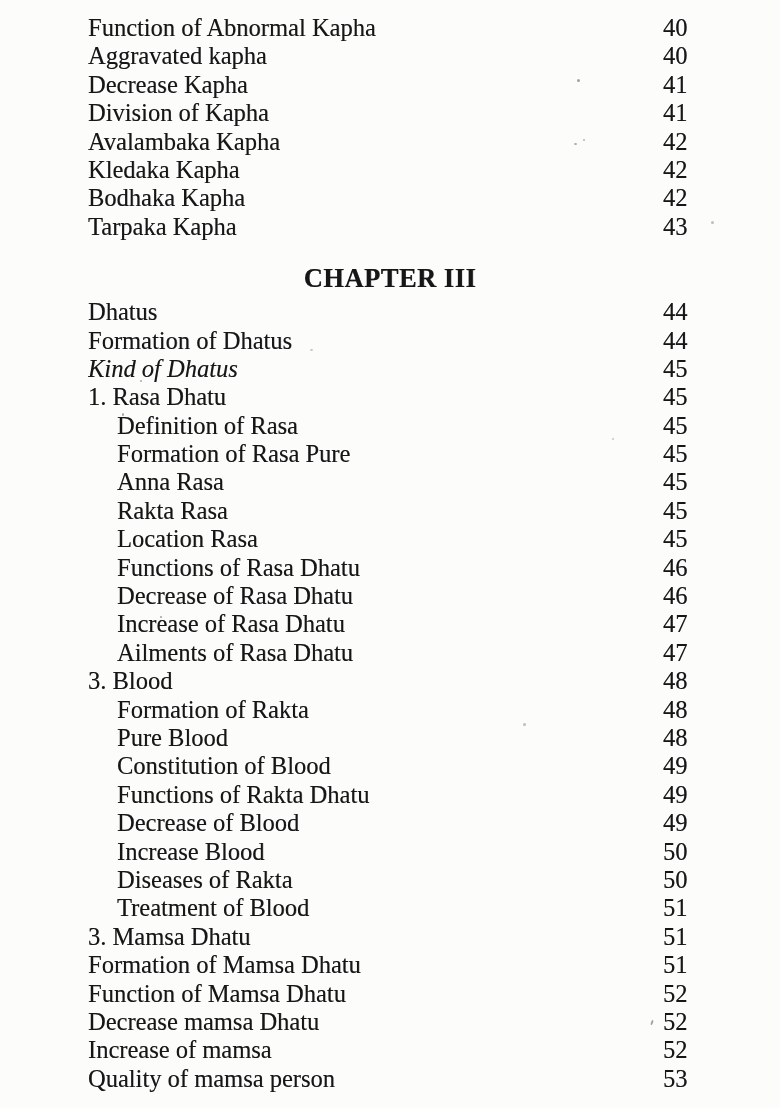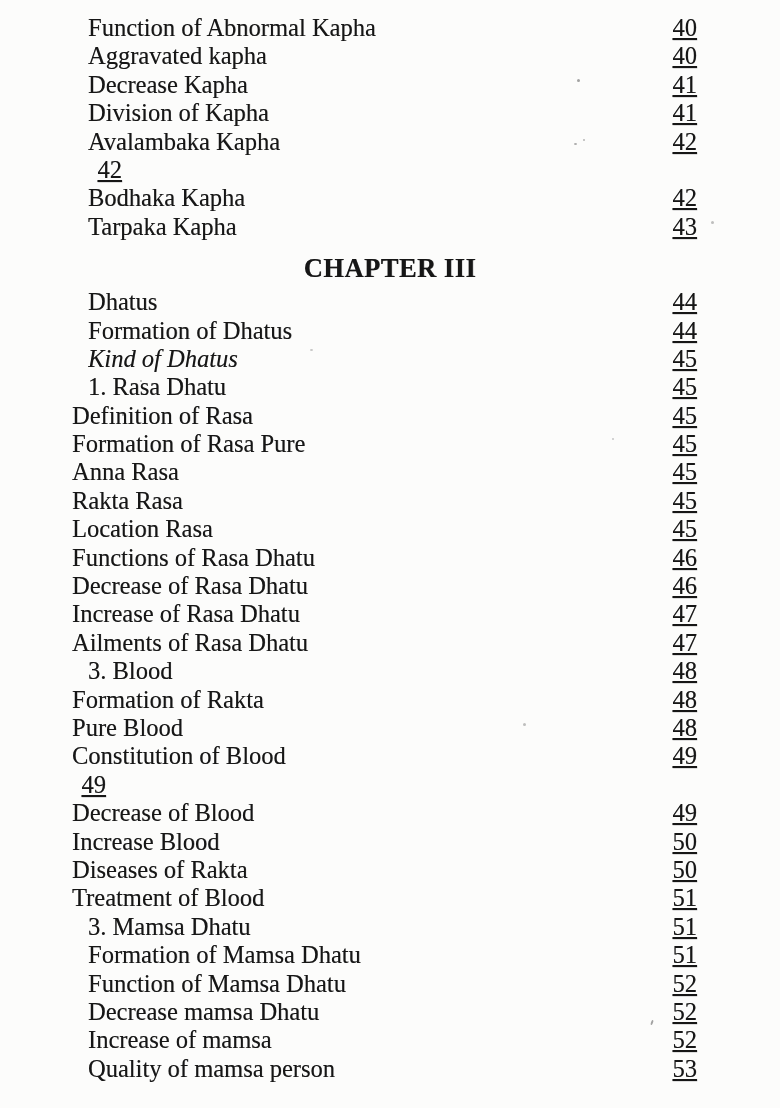--- a/index.html
+++ b/index.html
@@ -34,38 +34,36 @@
     align-items: baseline;
     height: 28.4px;
     line-height: 28.4px;
     font-size: 24.5px;
     padding-left: 88px;
     padding-right: 83px;
     white-space: nowrap;
     text-shadow: 0.3px 0.3px 0 rgba(20,20,20,0.45);
   }
   .row.indent {
-    padding-left: 72px;
+    padding-left: 117px;
   }
   .row.italic .label {
     font-style: italic;
     font-family: Liberation Serif, serif;
   }
   .row .label {
     flex: 1 1 auto;
     overflow: hidden;
   }
   .row .page-num {
     flex: 0 0 auto;
-    text-align: right;
     min-width: 34px;
-    text-decoration: underline;
   }
   .chapter-heading {
-    margin-top: 7px;
+    margin-top: 17px;
     height: 40px;
     line-height: 40px;
     text-align: center;
     font-size: 26.5px;
     font-weight: bold;
     letter-spacing: 0.5px;
     text-shadow: 0.4px 0.4px 0 rgba(10,10,10,0.55);
   }
   .speck {
     position: absolute;
@@ -93,20 +91,21 @@
       </div>
       <div class="row">
         <span class="label">Division of Kapha</span>
         <span class="page-num">41</span>
       </div>
       <div class="row">
         <span class="label">Avalambaka Kapha</span>
         <span class="page-num">42</span>
       </div>
       <div class="row">
+        <span class="label">Kledaka Kapha</span>
         <span class="page-num">42</span>
       </div>
       <div class="row">
         <span class="label">Bodhaka Kapha</span>
         <span class="page-num">42</span>
       </div>
       <div class="row">
         <span class="label">Tarpaka Kapha</span>
         <span class="page-num">43</span>
       </div>
@@ -177,20 +176,21 @@
       </div>
       <div class="row indent">
         <span class="label">Pure Blood</span>
         <span class="page-num">48</span>
       </div>
       <div class="row indent">
         <span class="label">Constitution of Blood</span>
         <span class="page-num">49</span>
       </div>
       <div class="row indent">
+        <span class="label">Functions of Rakta Dhatu</span>
         <span class="page-num">49</span>
       </div>
       <div class="row indent">
         <span class="label">Decrease of Blood</span>
         <span class="page-num">49</span>
       </div>
       <div class="row indent">
         <span class="label">Increase Blood</span>
         <span class="page-num">50</span>
       </div>

